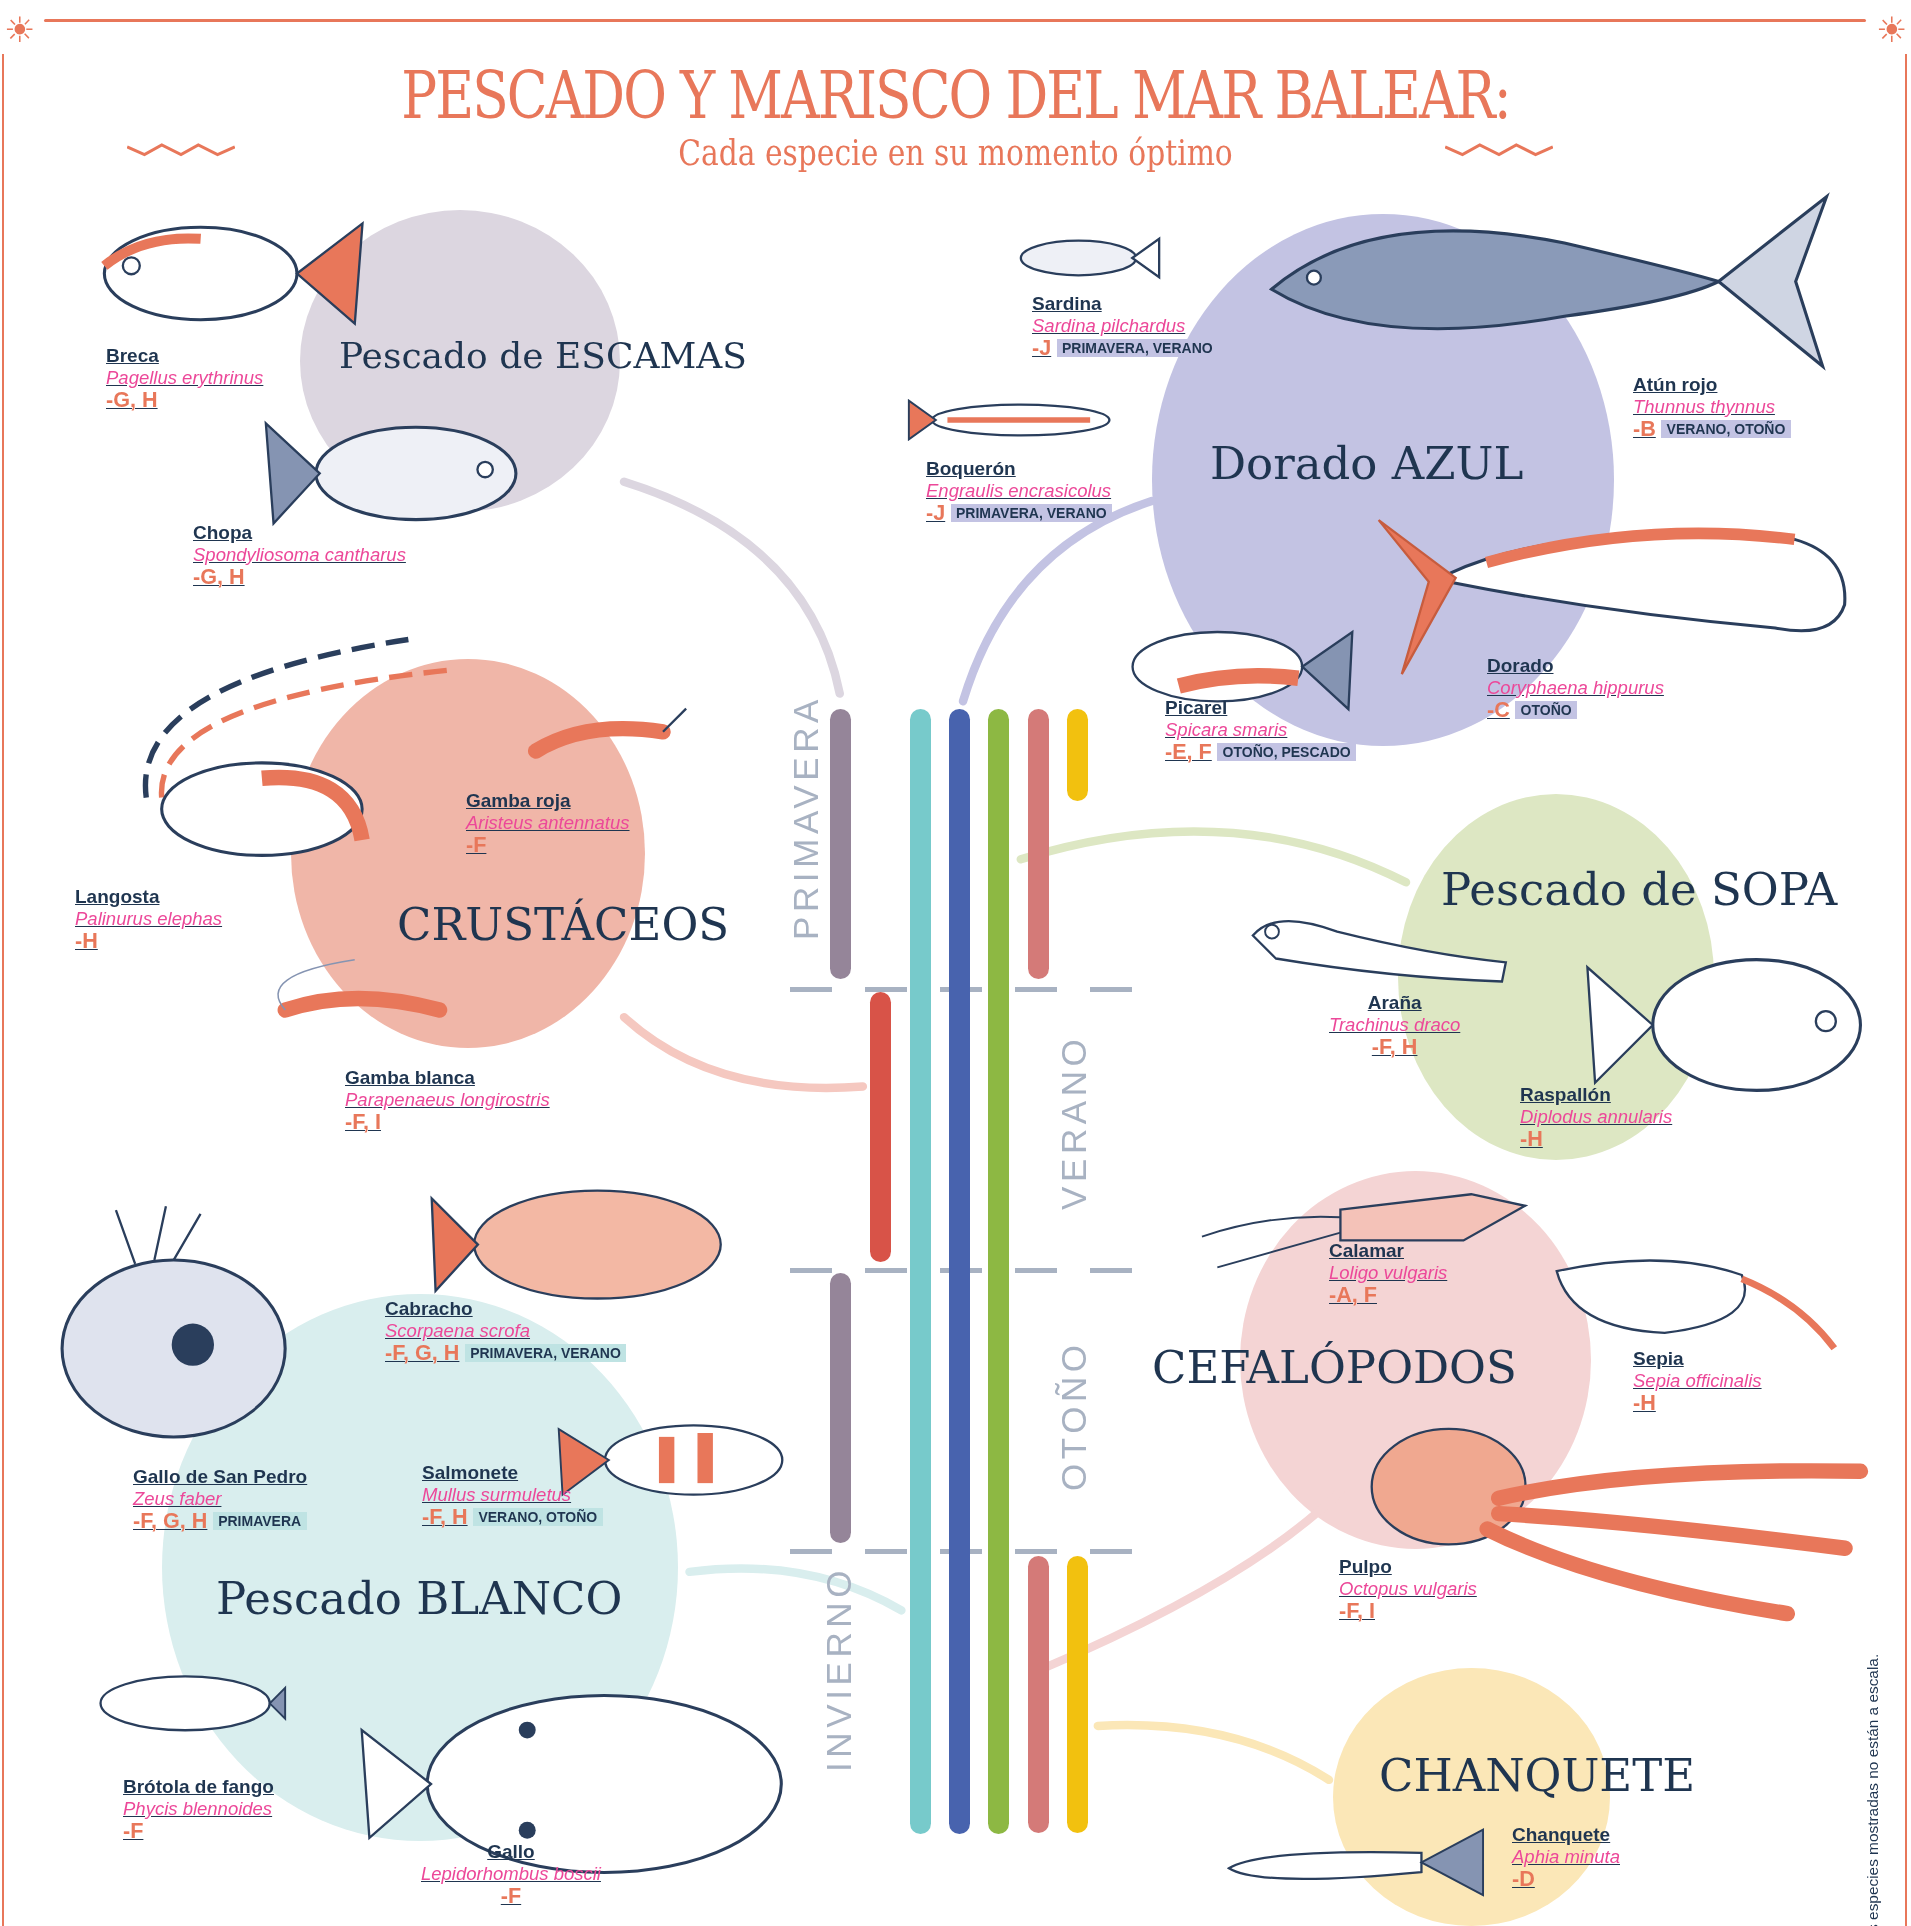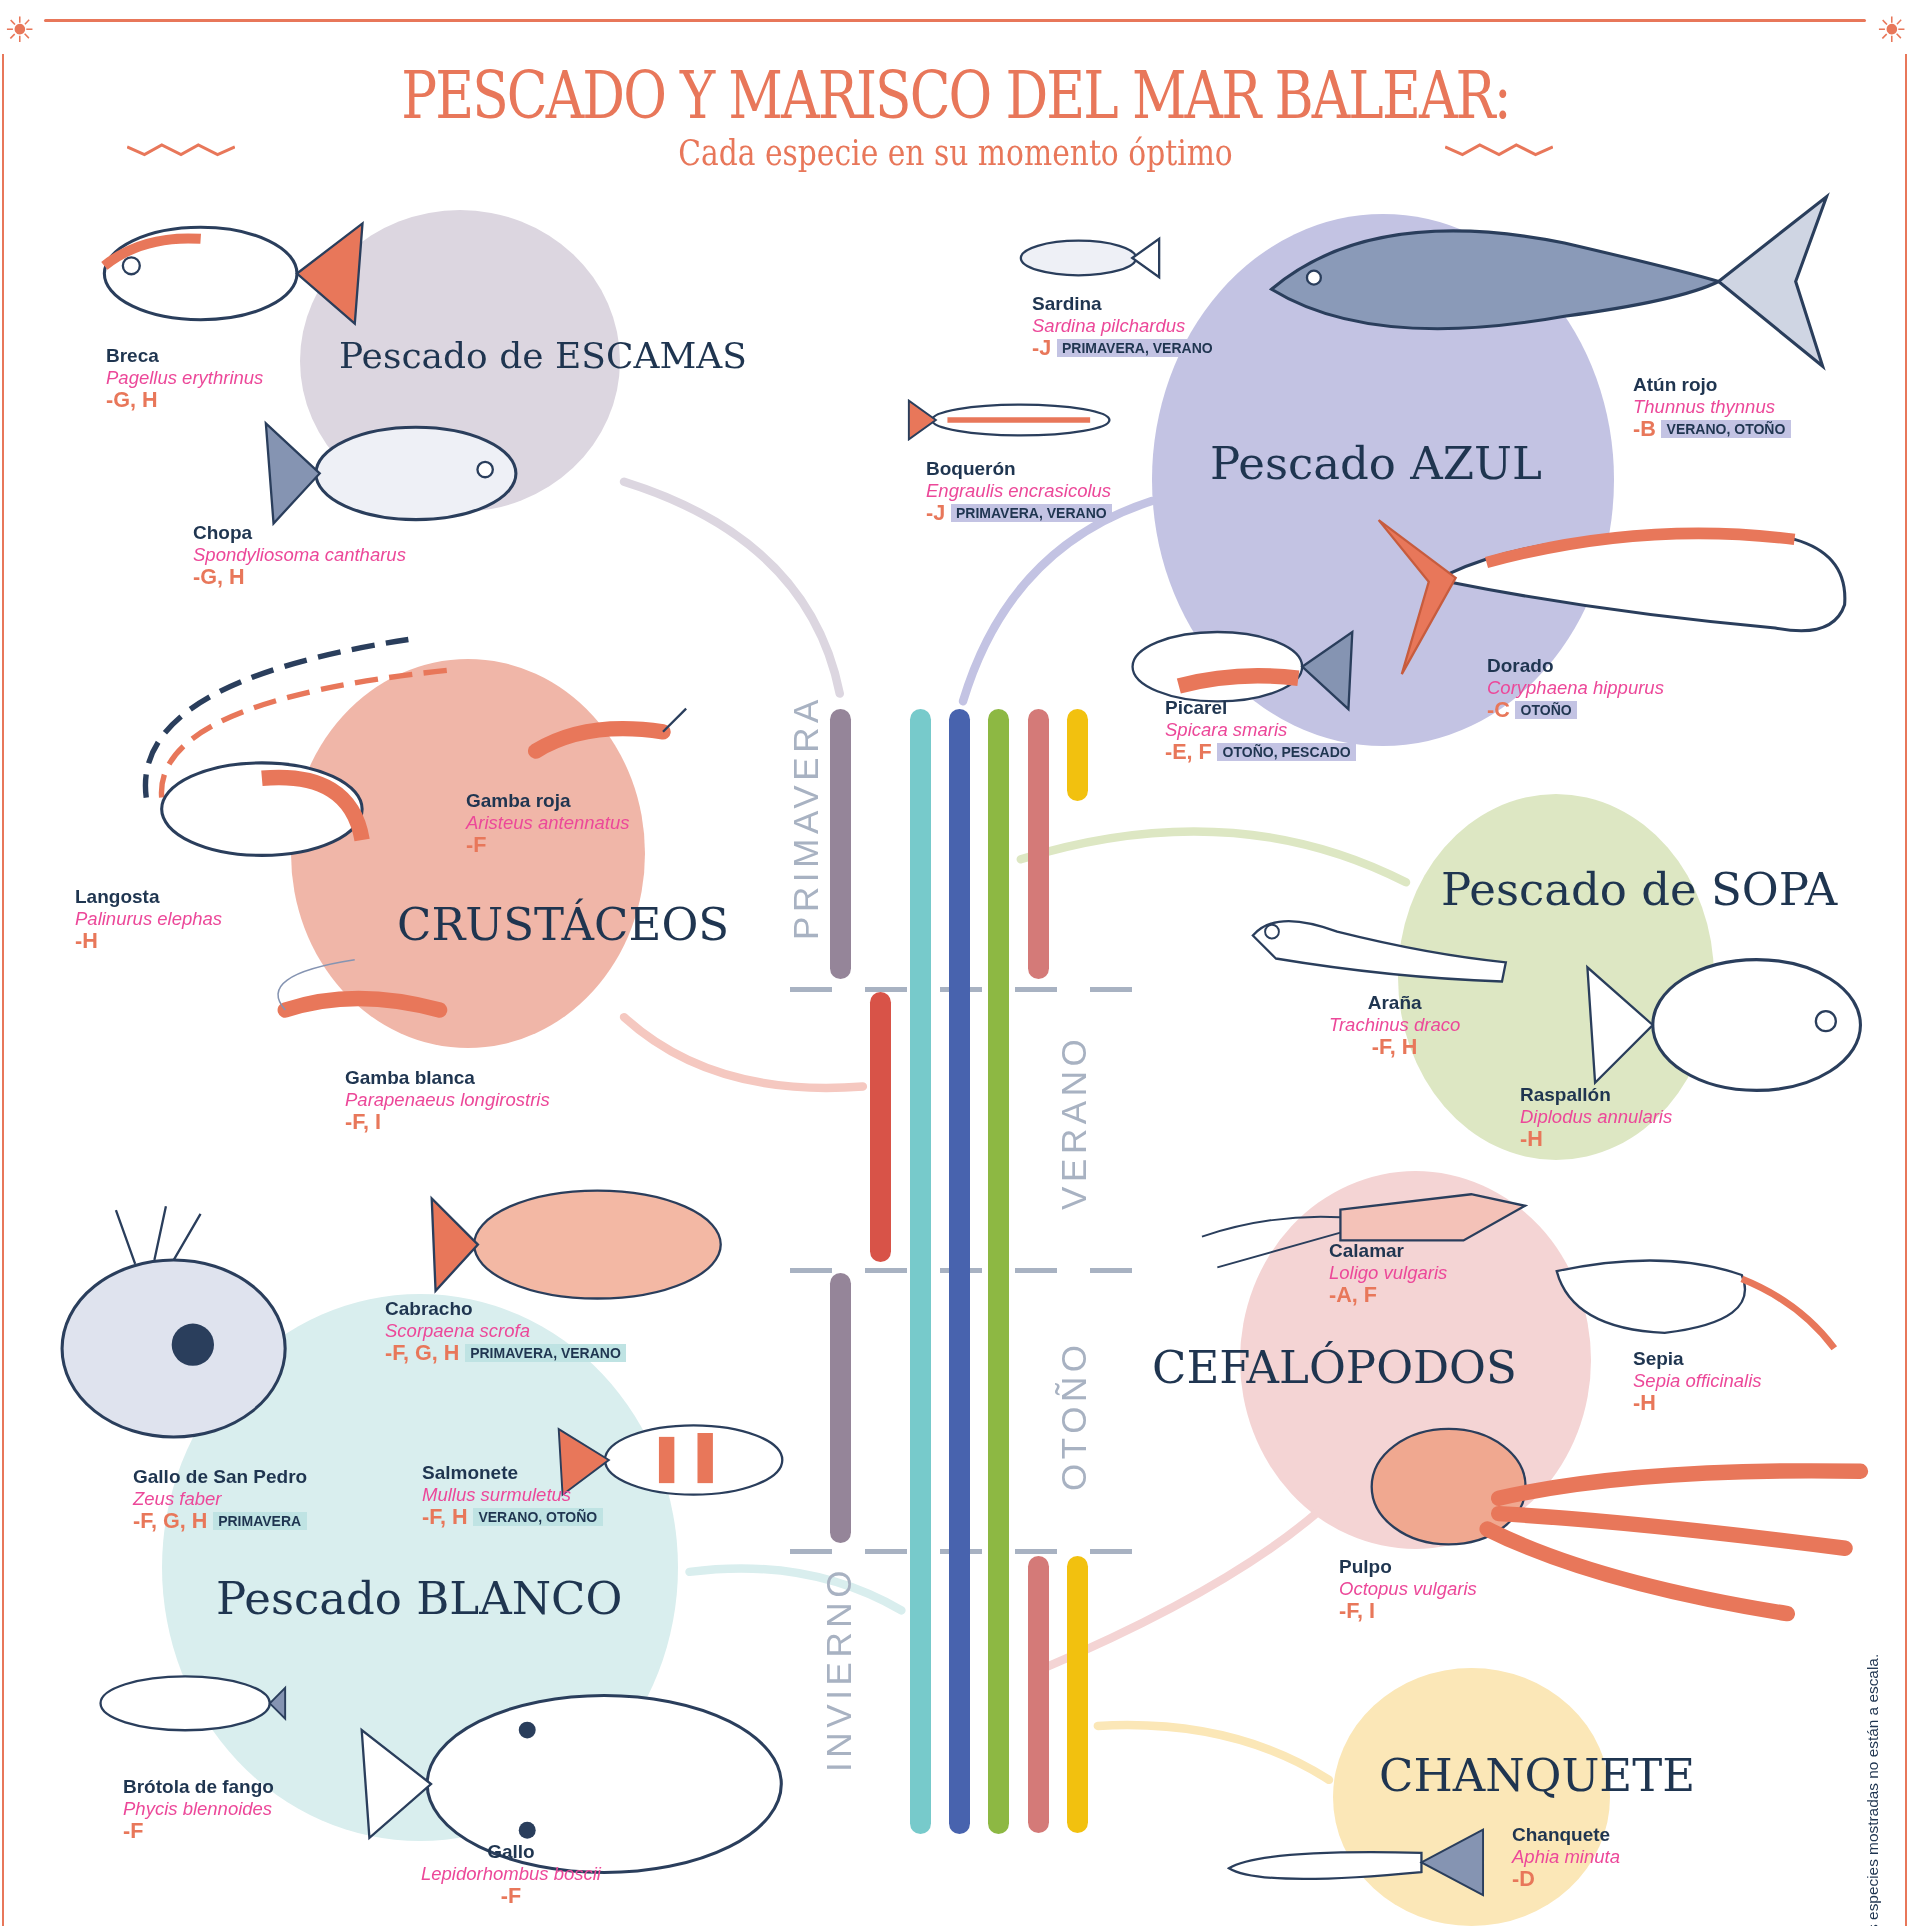--- a/index.html
+++ b/index.html
@@ -6,21 +6,21 @@
   body{width:1911px;height:2703px;position:relative;overflow:hidden;font-family:"Liberation Sans",sans-serif;color:#1f3550;}
   .frame-top{position:absolute;left:44px;top:19px;width:1822px;height:3.1px;background:#e8775a;border-radius:1.5px;}
   .frame-left{position:absolute;left:2.3px;top:54px;width:1.9px;height:2604px;background:#e8775a;}
   .frame-right{position:absolute;left:1905px;top:54px;width:1.9px;height:2604px;background:#e8775a;}
   .corner{position:absolute;top:11.6px;font-size:35px;color:#e8775a;line-height:1;}
   .title{position:absolute;left:0;width:1911px;top:58px;text-align:center;font-family:"DejaVu Serif",serif;font-size:65px;color:#e8775a;letter-spacing:-2.3px;transform:scaleX(0.82);}
   .subtitle{position:absolute;left:0;width:1911px;top:133px;text-align:center;font-family:"DejaVu Serif",serif;font-size:35px;color:#e8775a;transform:scaleX(0.85);}
   .zig{position:absolute;top:143px;width:108px;height:15.4px;}
   .blob{position:absolute;border-radius:50%;}
   .group-title{position:absolute;font-family:"DejaVu Serif",serif;color:#1f3550;white-space:nowrap;transform-origin:left top;}
-  .sp{position:absolute;line-height:1.15;}
+  .sp{position:absolute;line-height:1.15;text-decoration:underline;}
   .sp .n{font-weight:bold;font-size:19px;color:#1f3550;display:block;}
   .sp .s{font-style:italic;font-size:18.5px;color:#ec4899;display:block;}
   .sp .g{font-weight:bold;font-size:21.6px;color:#e8775a;}
   .sp .badge{display:inline-block;font-weight:bold;font-size:14px;color:#1f3550;padding:0.8px 5.4px;margin-left:5.4px;vertical-align:2.3px;}
   .badge.azul{background:#c3c3e3;}
   .badge.blanco{background:#bfe3e3;}
   .fish{position:absolute;}
   .bar{position:absolute;width:21px;border-radius:10.8px;}
   .dash{position:absolute;height:5.4px;width:770px;background:repeating-linear-gradient(90deg,#a8b2c2 0 42px,transparent 42px 75px);}
   .season{position:absolute;font-size:35px;color:#a8b2c2;letter-spacing:4.6px;transform:rotate(-90deg);transform-origin:left top;white-space:nowrap;}
@@ -57,21 +57,21 @@
   <path d="M1620,1250 Q2100,1400 2180,1800" fill="none" stroke="#dcd6e0" stroke-width="22" stroke-linecap="round"></path>
   <path d="M2990,1300 Q2620,1420 2500,1820" fill="none" stroke="#c3c3e3" stroke-width="22" stroke-linecap="round"></path>
   <path d="M1620,2640 Q1850,2850 2240,2820" fill="none" stroke="#f5c8c0" stroke-width="22" stroke-linecap="round"></path>
   <path d="M2650,2230 Q3200,2060 3650,2290" fill="none" stroke="#dde7c3" stroke-width="22" stroke-linecap="round"></path>
   <path d="M3480,3870 Q3250,4100 2710,4330" fill="none" stroke="#f4d4d4" stroke-width="22" stroke-linecap="round"></path>
   <path d="M1790,4080 Q2100,4040 2340,4180" fill="none" stroke="#d9eeee" stroke-width="22" stroke-linecap="round"></path>
   <path d="M2850,4480 Q3200,4460 3450,4620" fill="none" stroke="#fbe7b7" stroke-width="22" stroke-linecap="round"></path>
 </svg>
 
 <div class="group-title" style="left:339px;top:335px;font-size:36px;">Pescado de ESCAMAS</div>
-<div class="group-title" style="left:1210px;top:437px;font-size:45px;">Pescado AZUL</div>
+<div class="group-title" style="left:1210px;top:437px;font-size:45px;">Dorado AZUL</div>
 <div class="group-title" style="left:397px;top:898px;font-size:45px;">CRUSTÁCEOS</div>
 <div class="group-title" style="left:1441px;top:863px;font-size:45px;">Pescado de SOPA</div>
 <div class="group-title" style="left:1152px;top:1341px;font-size:45px;">CEFALÓPODOS</div>
 <div class="group-title" style="left:216px;top:1572px;font-size:45px;">Pescado BLANCO</div>
 <div class="group-title" style="left:1379px;top:1749px;font-size:45px;">CHANQUETE</div>
 
 <svg class="fish" style="left:85px;top:208px;" width="293" height="131" viewBox="0 0 760 340">
   <ellipse cx="300" cy="170" rx="250" ry="120" fill="#fff" stroke="#2a3e5c" stroke-width="8"></ellipse>
   <path d="M550,170 L720,40 L700,300 Z" fill="#e8775a" stroke="#2a3e5c" stroke-width="6"></path>
   <path d="M50,150 Q150,70 300,80" fill="none" stroke="#e8775a" stroke-width="26"></path>

